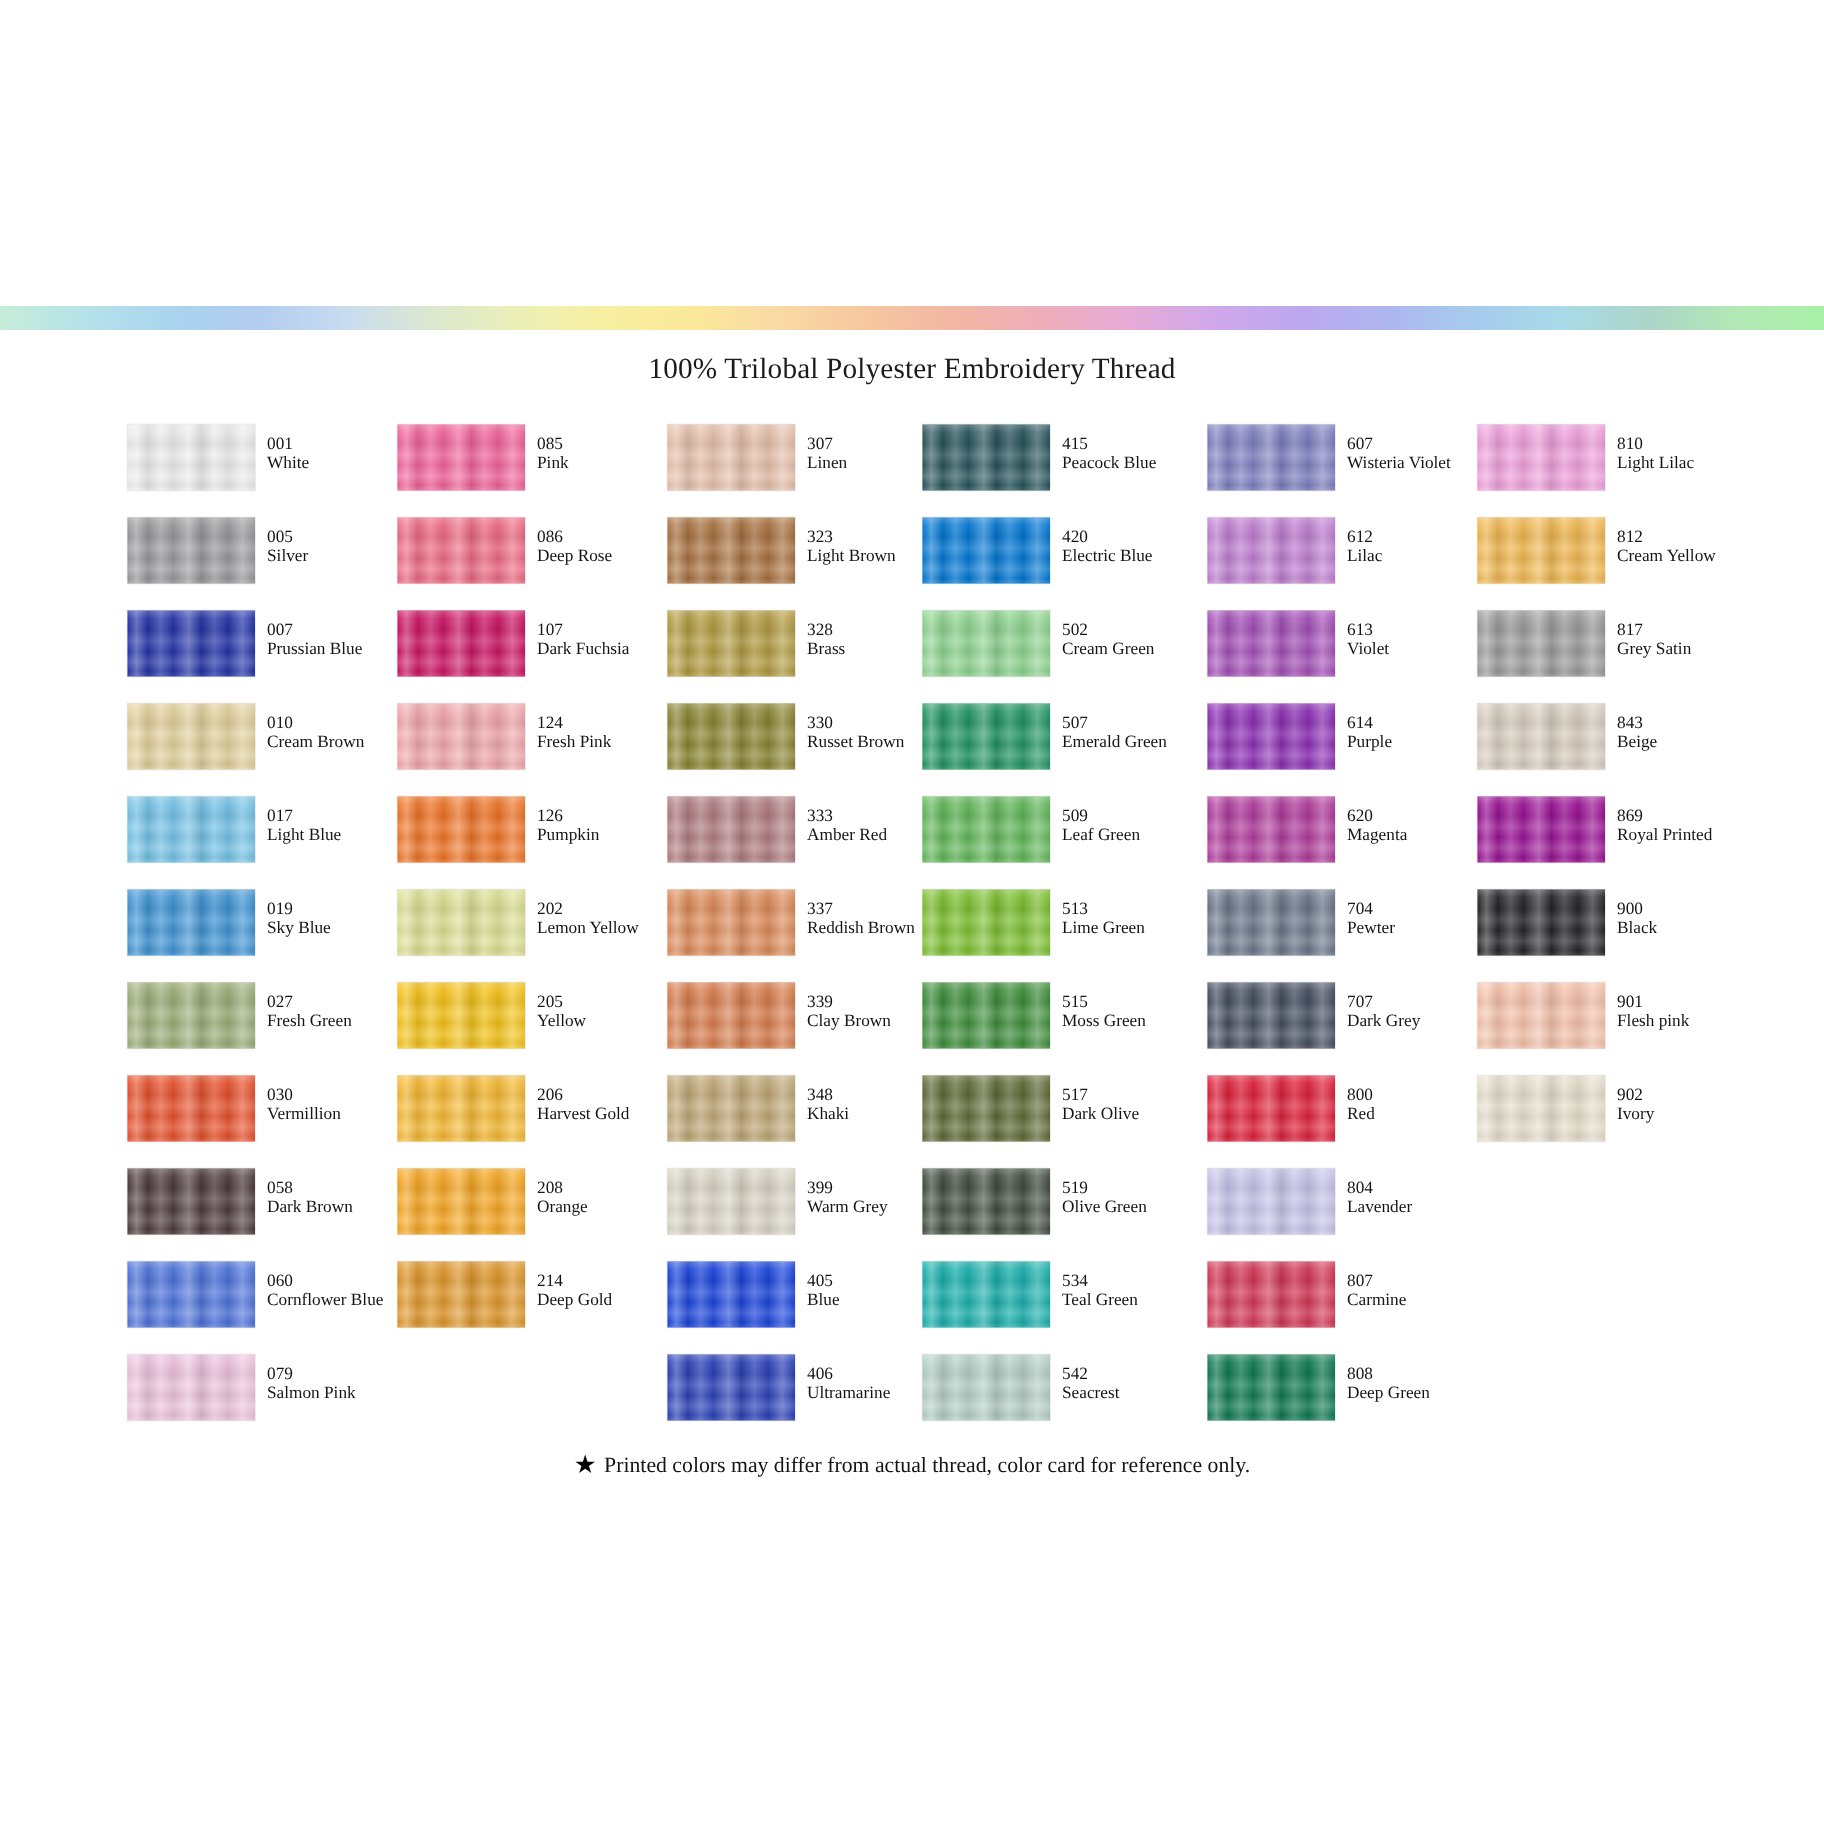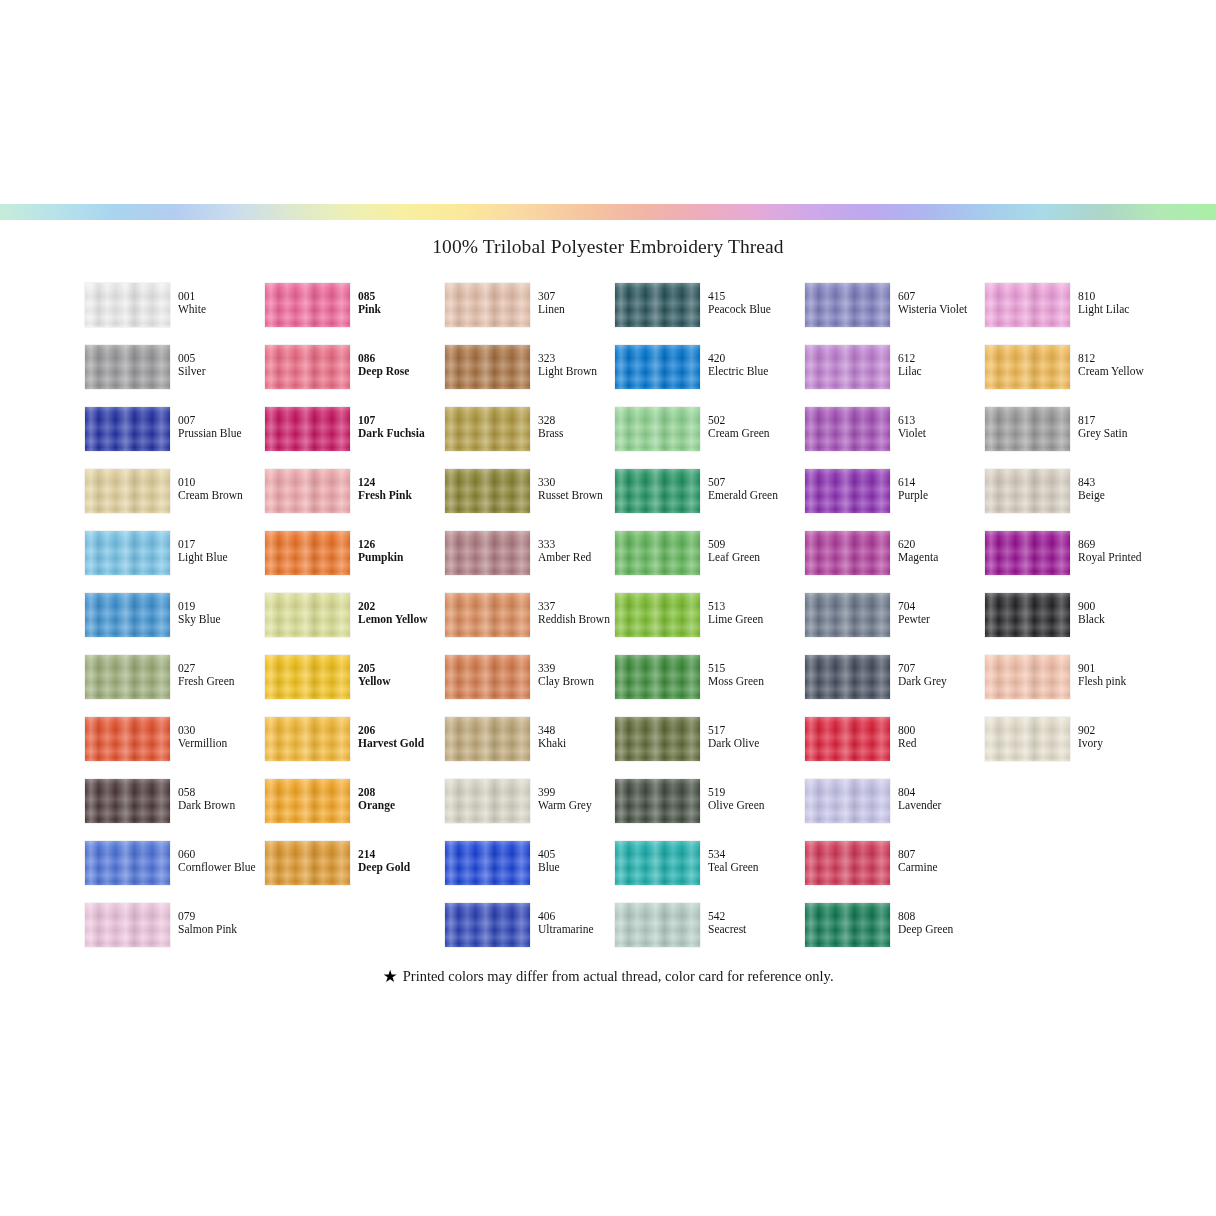--- a/index.html
+++ b/index.html
@@ -36,21 +36,21 @@
     position:absolute;
     left:85px; top:283px;
     width:1046px;
   }
   .col{
     position:absolute;
     top:0;
     width:180px;
   }
   .col:nth-child(1){left:0px;}
-  .col:nth-child(2){left:180px;font-weight:bold;}
+  .col:nth-child(2){left:180px;}
   .col:nth-child(3){left:360px;}
   .col:nth-child(4){left:530px;}
   .col:nth-child(5){left:720px;}
   .col:nth-child(6){left:900px;}
 
   .swatch-row{
     position:relative;
     height:62px;
   }
   .chip{

